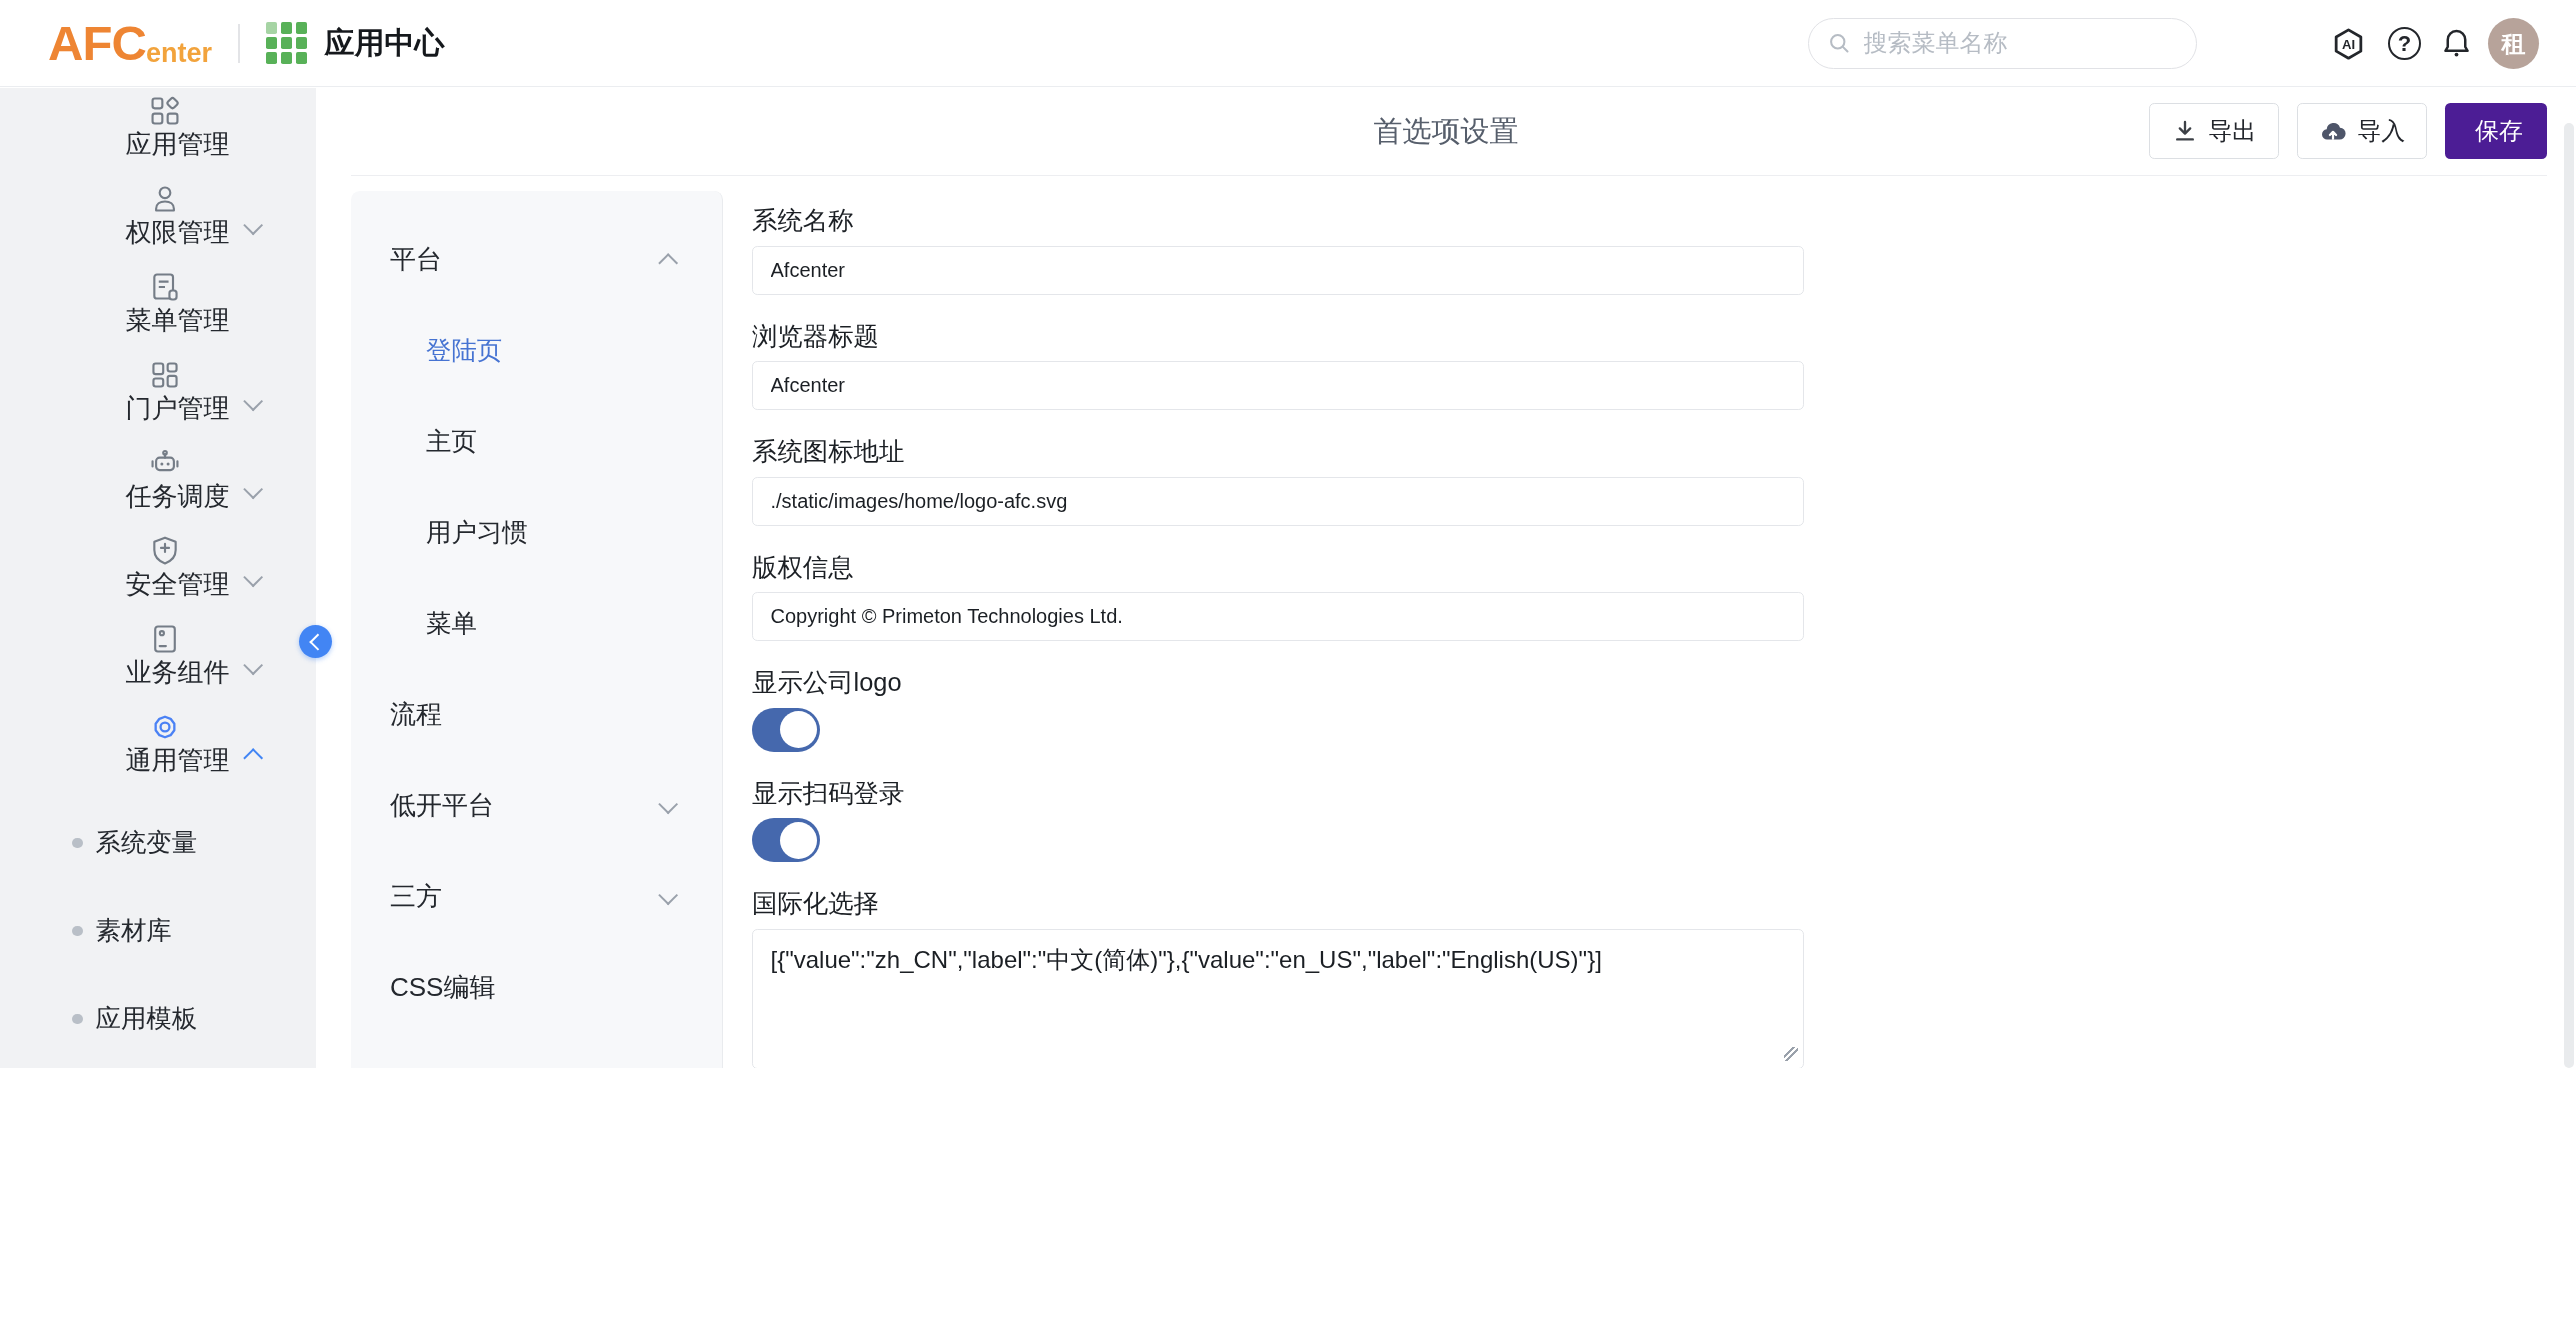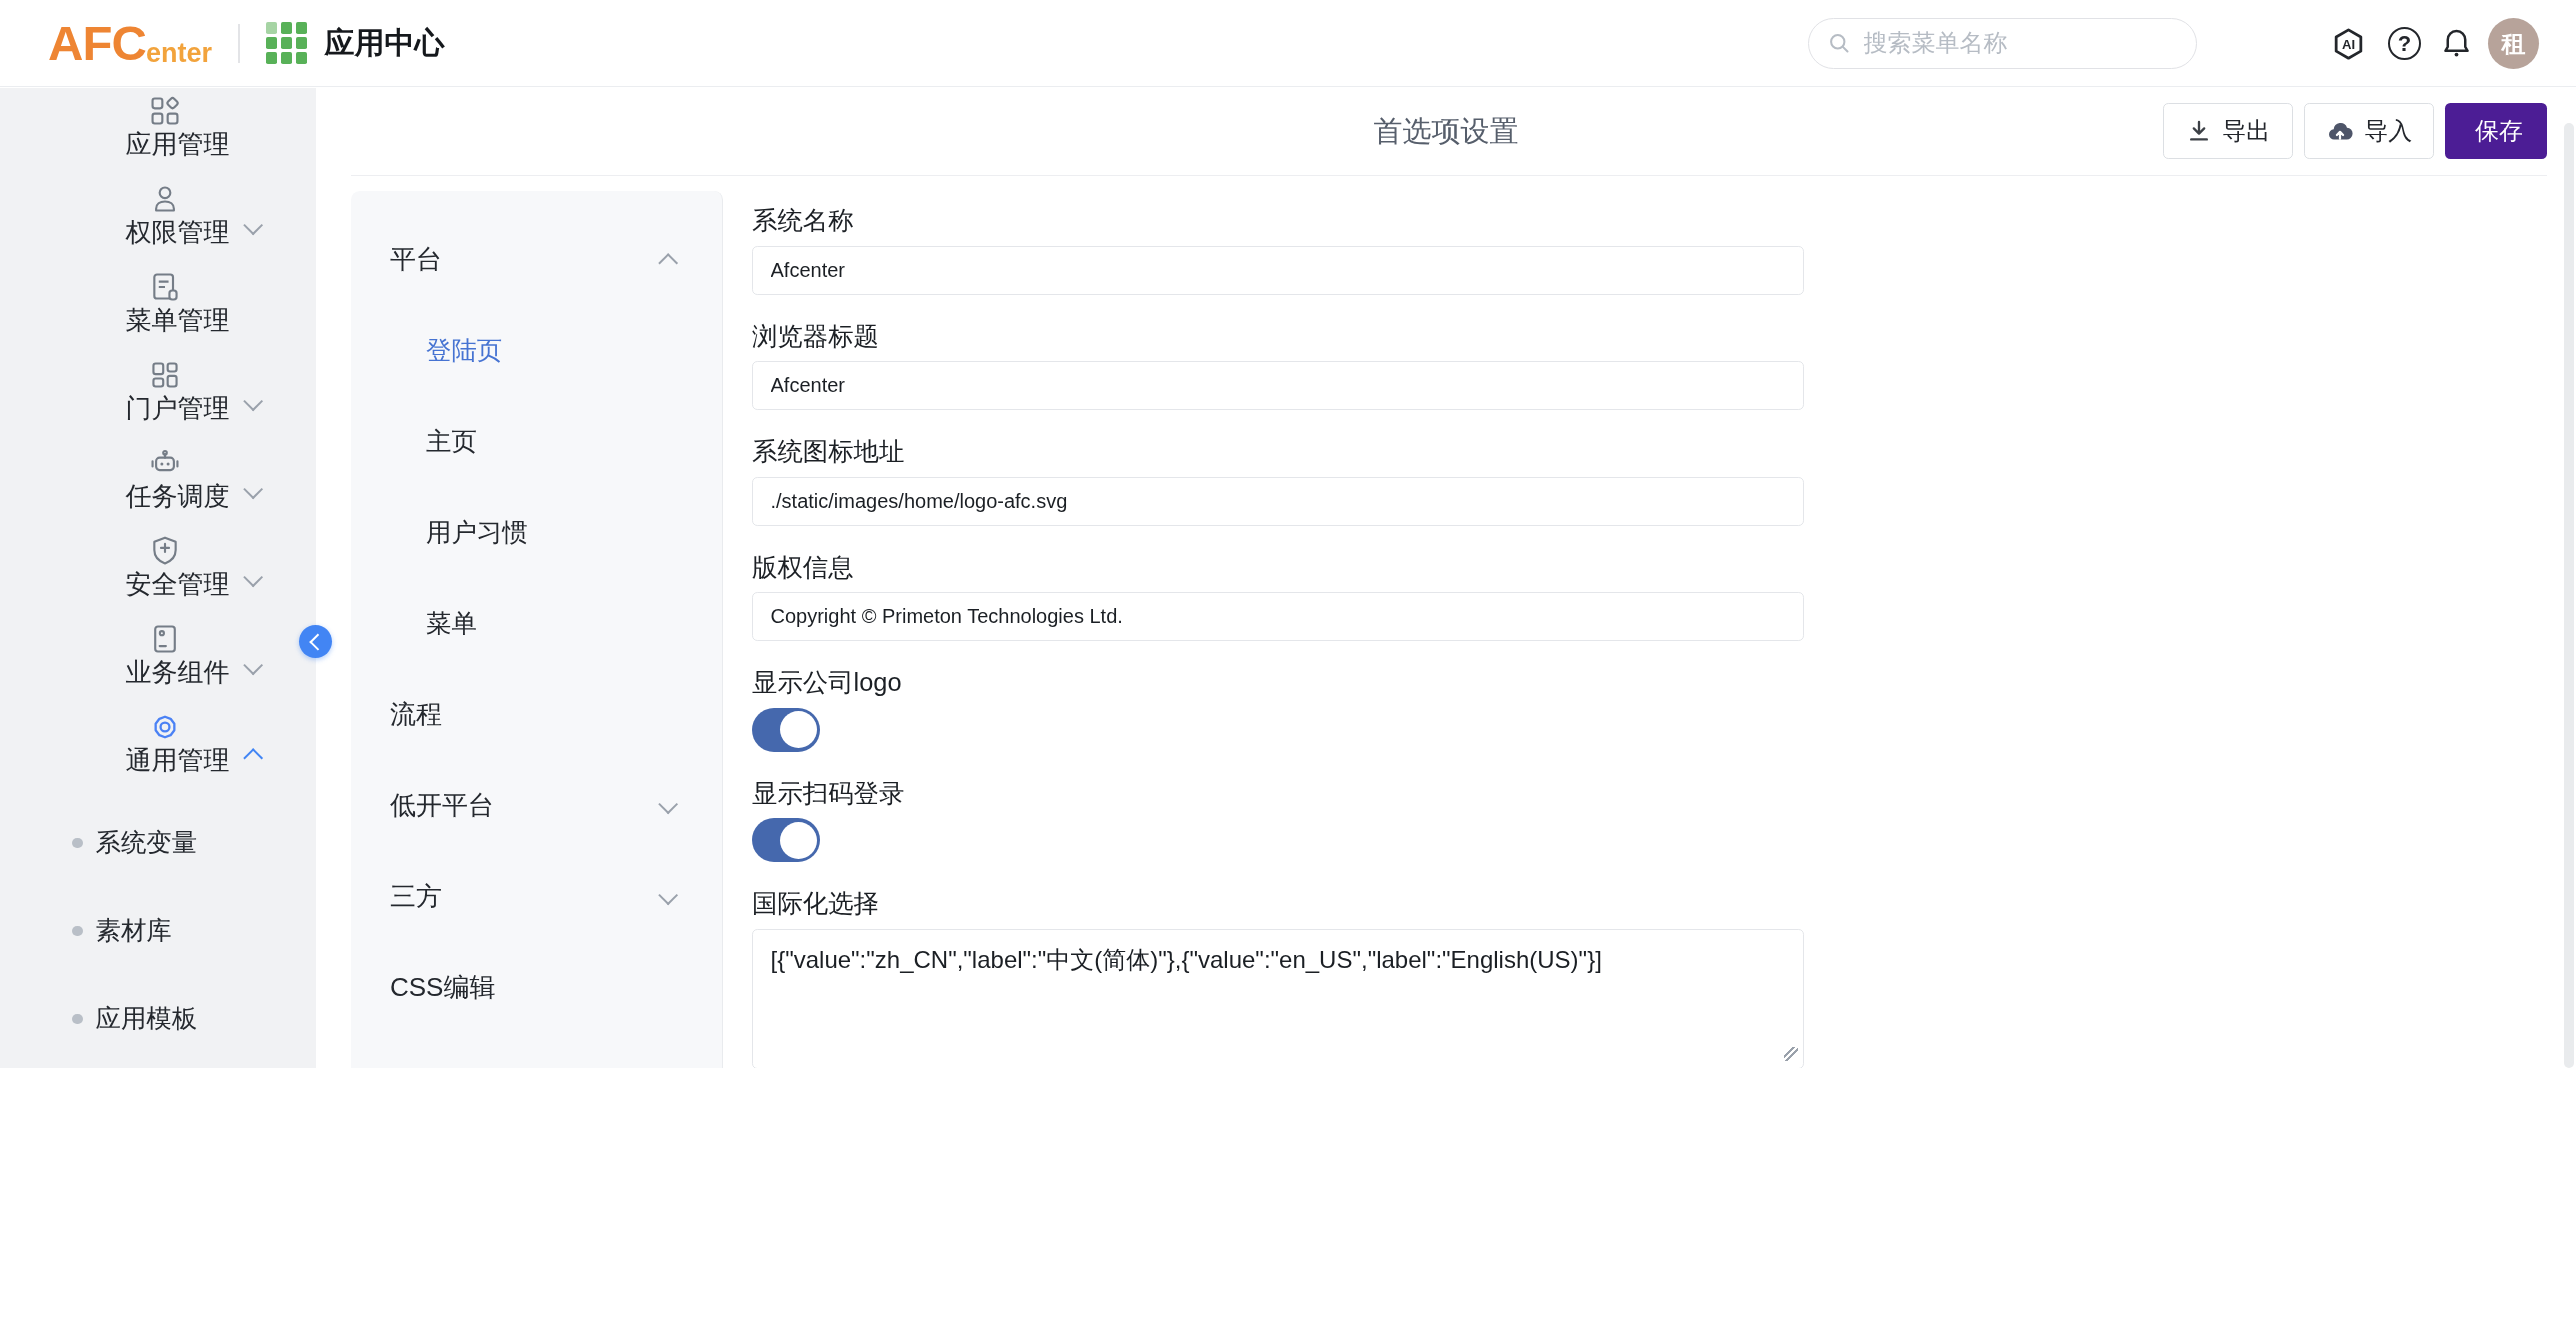--- a/index.html
+++ b/index.html
@@ -53,21 +53,21 @@
   .active-indicator{position:absolute;left:307px;top:1168px;width:11.4px;height:84px;background:#4185f4;border-radius:6.1px;}
   .collapse-btn{position:absolute;left:299px;top:625px;width:33px;height:33px;border-radius:50%;background:#4285f4;
                 display:flex;align-items:center;justify-content:center;z-index:7;box-shadow:0 1.8px 5.3px rgba(66,133,244,.4);}
   .collapse-btn .arrow{width:9.6px;height:9.6px;border-left:2.6px solid #fff;border-bottom:2.6px solid #fff;
                        transform:rotate(45deg);margin-left:4.4px;}
 
   
   .titlebar{position:absolute;left:316px;right:0;top:89px;height:86px;display:flex;align-items:center;justify-content:center;}
   .page-title{font-size:29px;color:#565e6b;}
   .title-divider{position:absolute;left:351px;right:29px;top:175px;border-top:1.8px solid #edeef1;}
-  .action-btns{position:absolute;right:29px;top:103px;display:flex;gap:11px;}
+  .action-btns{position:absolute;right:29px;top:103px;display:flex;gap:18px;}
   .btn{height:56px;border-radius:5.3px;display:flex;align-items:center;justify-content:center;font-size:24px;box-sizing:border-box;}
   .btn-outline{width:130px;background:#fff;border:1.8px solid #dcdfe3;color:#23262c;gap:10.5px;}
   .btn-primary{width:102px;background:#4c1d95;border:none;color:#fff;padding-left:12px;}
 
   
   .settings-nav{position:absolute;left:351px;top:191px;bottom:0;width:372px;background:#f7f8fa;
                 border-radius:8.8px 8.8px 0 0;border-right:1.8px solid #e9ebee;box-sizing:border-box;padding-top:23px;z-index:2;}
   .sn-row{position:relative;height:91px;display:flex;align-items:center;padding:0 47px 0 39px;font-size:26px;color:#24282e;}
   .sn-row.sub{padding-left:75px;font-size:25.4px;}
   .sn-row .chev{position:absolute;right:47px;top:50%;}

